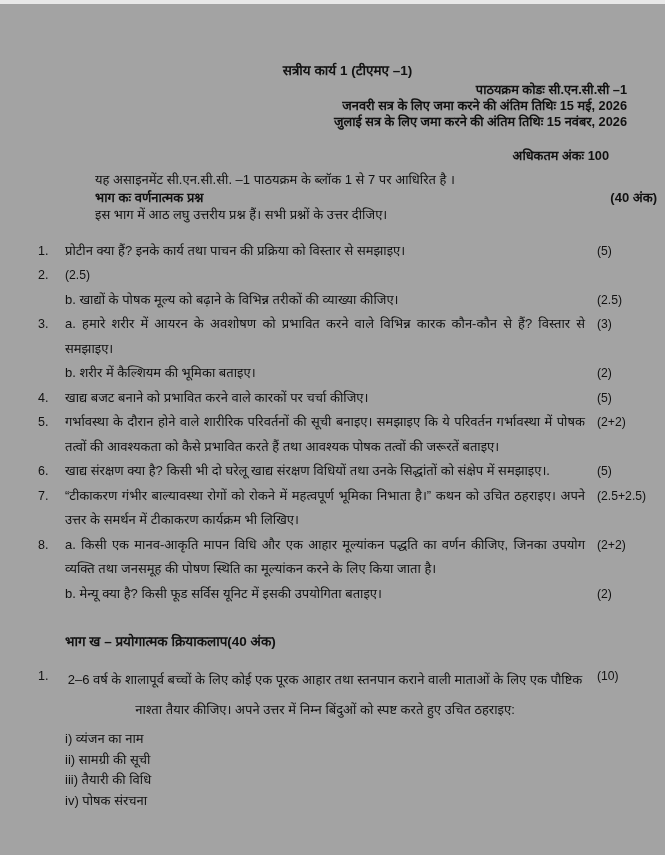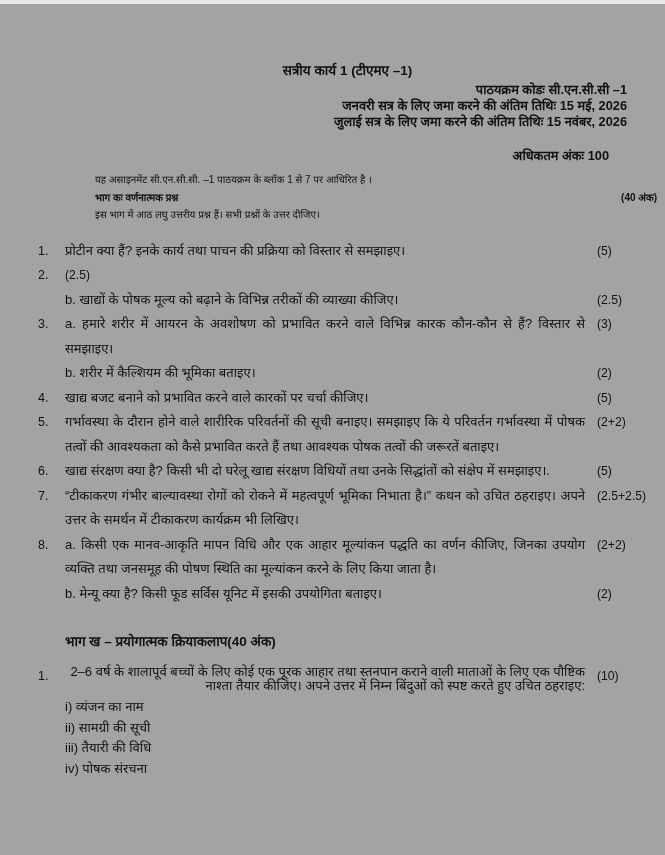--- a/index.html
+++ b/index.html
@@ -34,21 +34,21 @@
     text-align: right;
     font-weight: bold;
     font-size: 12.8px;
     margin-top: 16px;
     margin-right: 48px;
   }
   
   .intro {
     margin-left: 57px;
     margin-top: 7px;
-    font-size: 10px;
+    font-size: 13px;
     line-height: 17.5px;
   }
   .section-row {
     display: flex;
     justify-content: space-between;
     align-items: center;
     font-weight: bold;
   }
   
   .questions { margin-top: 15px; }
@@ -77,21 +77,21 @@
   
   .partb-heading {
     display: flex;
     align-items: baseline;
     font-weight: bold;
     font-size: 13.5px;
     margin-left: 27px;
     margin-top: 26px;
     margin-bottom: 10px;
   }
-  .partb .qtext { line-height: 14px; text-align: right; }
+  .partb .qtext { line-height: 30px; text-align: center; }
   .partb .qnum, .partb .qmarks { line-height: 22px; }
   .sub-list {
     font-size: 13px;
     line-height: 20.5px;
     margin-top: 4px;
   }
 </style>
 </head>
 <body>
 

